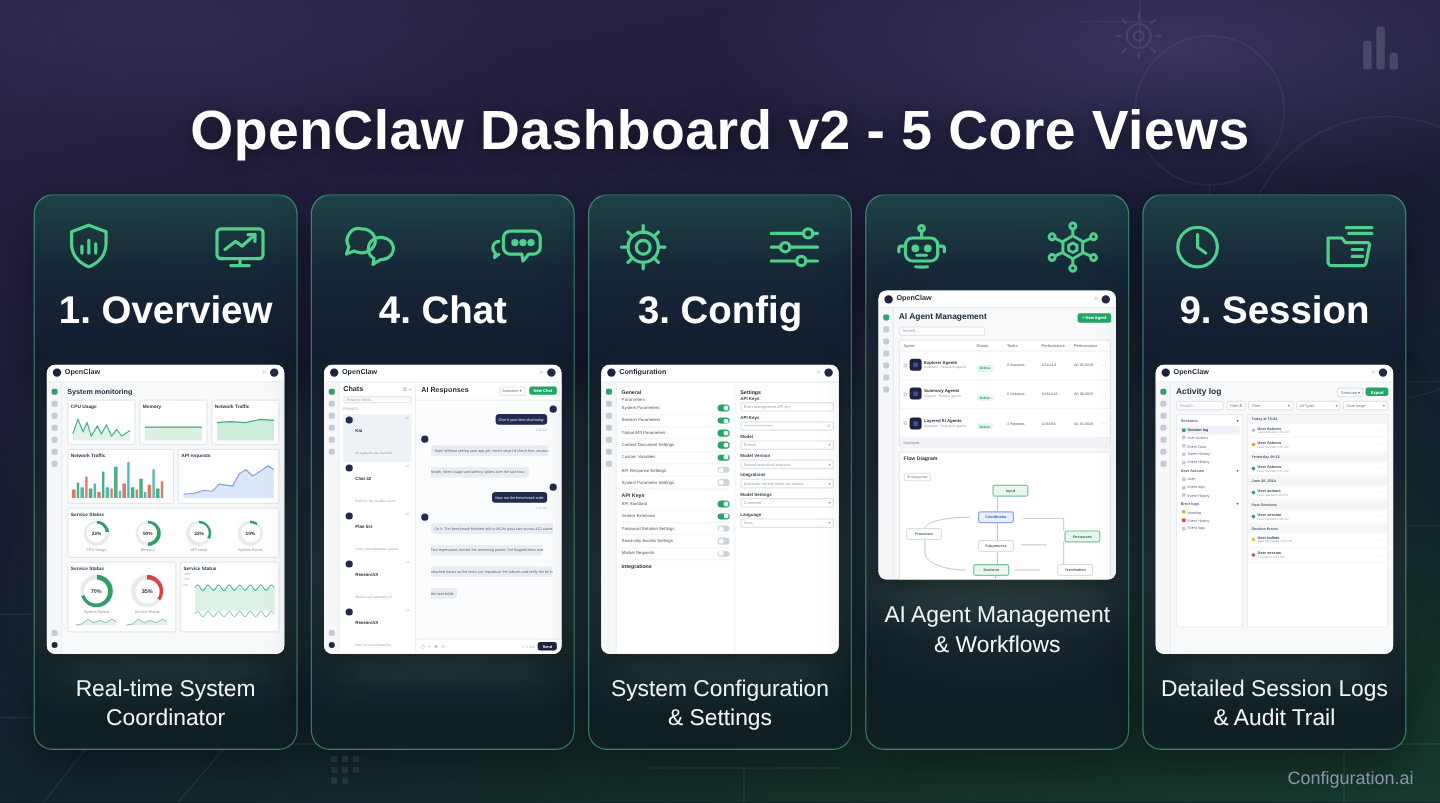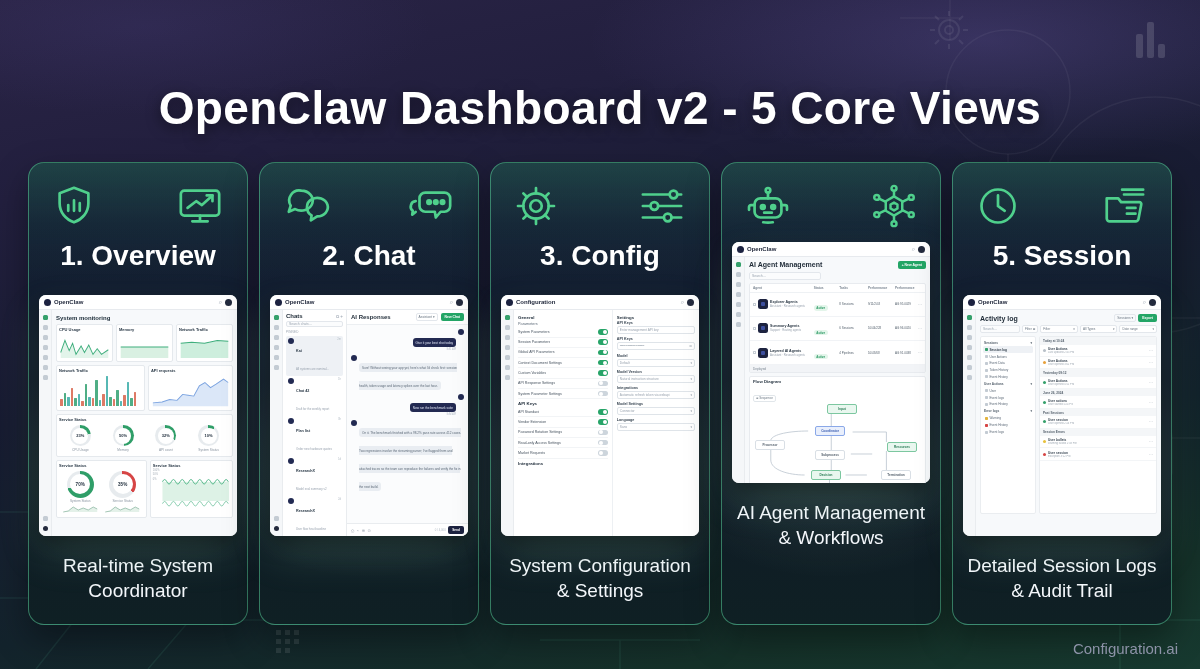--- a/index.html
+++ b/index.html
@@ -19,21 +19,21 @@
   .cards{position:absolute;left:28px;top:162px;width:1144px;display:grid;
     grid-template-columns:repeat(5,1fr);gap:11px;}
   .card{position:relative;height:463px;border-radius:16px;border:1px solid rgba(86,200,150,.55);
     background:
       linear-gradient(180deg, rgba(74,222,128,.16) 0%, rgba(74,222,128,.04) 13%, rgba(0,0,0,0) 26%),
       radial-gradient(130% 40% at 50% 66%, rgba(178,240,205,.12), rgba(0,0,0,0) 60%),
       linear-gradient(180deg,#16243a 0%,#101827 52%,#0f2024 100%);
     box-shadow:0 14px 34px rgba(0,0,0,.35);}
   .icons{display:flex;justify-content:space-between;align-items:center;padding:20px 22px 0;}
   .icons svg{display:block;}
-  .card-title{margin-top:11px;text-align:center;font-size:28px;font-weight:700;color:#fff;}
+  .card-title{margin-top:11px;text-align:center;font-size:32px;font-weight:700;color:#fff;}
   .thumb{position:relative;width:198px;height:241px;margin:13px auto 0;background:#fff;
     border-radius:7px;overflow:hidden;color:#2a3744;
     box-shadow:0 8px 20px rgba(0,0,0,.45),0 18px 40px rgba(150,230,190,.18);}
   .desc{margin-top:18px;padding:0 12px;text-align:center;font-size:19px;line-height:1.3;
     color:#f4f7fb;font-weight:500;}
 
   
   .mh{height:15px;background:#fff;border-bottom:1px solid #e7eaee;display:flex;align-items:center;gap:3px;padding:0 5px;}
   .mh .logo{width:7px;height:7px;border-radius:50%;background:#1c2240;flex:none;}
   .mh .app{font-size:6px;font-weight:700;color:#232a3d;white-space:nowrap;}
@@ -419,21 +419,21 @@
         <span>
           <svg width="50" height="46" viewBox="0 0 26 24" fill="none" stroke="#4fd08c" stroke-width="1.4" stroke-linecap="round" stroke-linejoin="round">
             <path d="M10,5 h10 a3,3 0 0 1 3,3 v4 a3,3 0 0 1 -3,3 h-2 l-2.5,3 -.5,-3 h-5 a3,3 0 0 1 -3,-3 V8 a3,3 0 0 1 3,-3 Z"></path>
             <circle cx="12" cy="10" r="0.9" fill="#4fd08c"></circle>
               <circle cx="15.5" cy="10" r="0.9" fill="#4fd08c"></circle>
               <circle cx="19" cy="10" r="0.9" fill="#4fd08c"></circle>
             <path d="M5,9.5 a2.8,2.8 0 0 0 -1.5,5 l-.3,2 1.8,-1.4"></path>
           </svg>
         </span>
       </div>
-      <h2 class="card-title">2. Chat</h2>
+      <h2 class="card-title">4. Chat</h2>
 
       <div class="thumb">
         <div class="mh">
           <span class="logo"></span>
           <span class="app">OpenClaw</span>
           <span class="sp"></span>
           <span class="srch">⌕</span>
           <span class="av"></span>
         </div>
         <div class="mbody">
@@ -939,21 +939,21 @@
             <path d="M12,6.5 V12 L15.5,14.5"></path>
           </svg>
         </span>
         <span>
           <svg width="50" height="46" viewBox="0 0 26 24" fill="none" stroke="#4fd08c" stroke-width="1.4" stroke-linecap="round" stroke-linejoin="round">
             <path d="M4,8 h6 l1.5,2 H21 a1,1 0 0 1 1,1.2 L20.5,19 a1.5,1.5 0 0 1 -1.5,1 H5.5 A1.5,1.5 0 0 1 4,18.5 V8 Z"></path>
             <path d="M12,3.5 H23 M13,6 H23 M14.5,13 H19 M14.5,16 H19"></path>
           </svg>
         </span>
       </div>
-      <h2 class="card-title">5. Session</h2>
+      <h2 class="card-title">9. Session</h2>
 
       <div class="thumb">
         <div class="mh">
           <span class="logo"></span>
           <span class="app">OpenClaw</span>
           <span class="sp"></span>
           <span class="srch">⌕</span>
           <span class="av"></span>
         </div>
         <div class="mbody">

